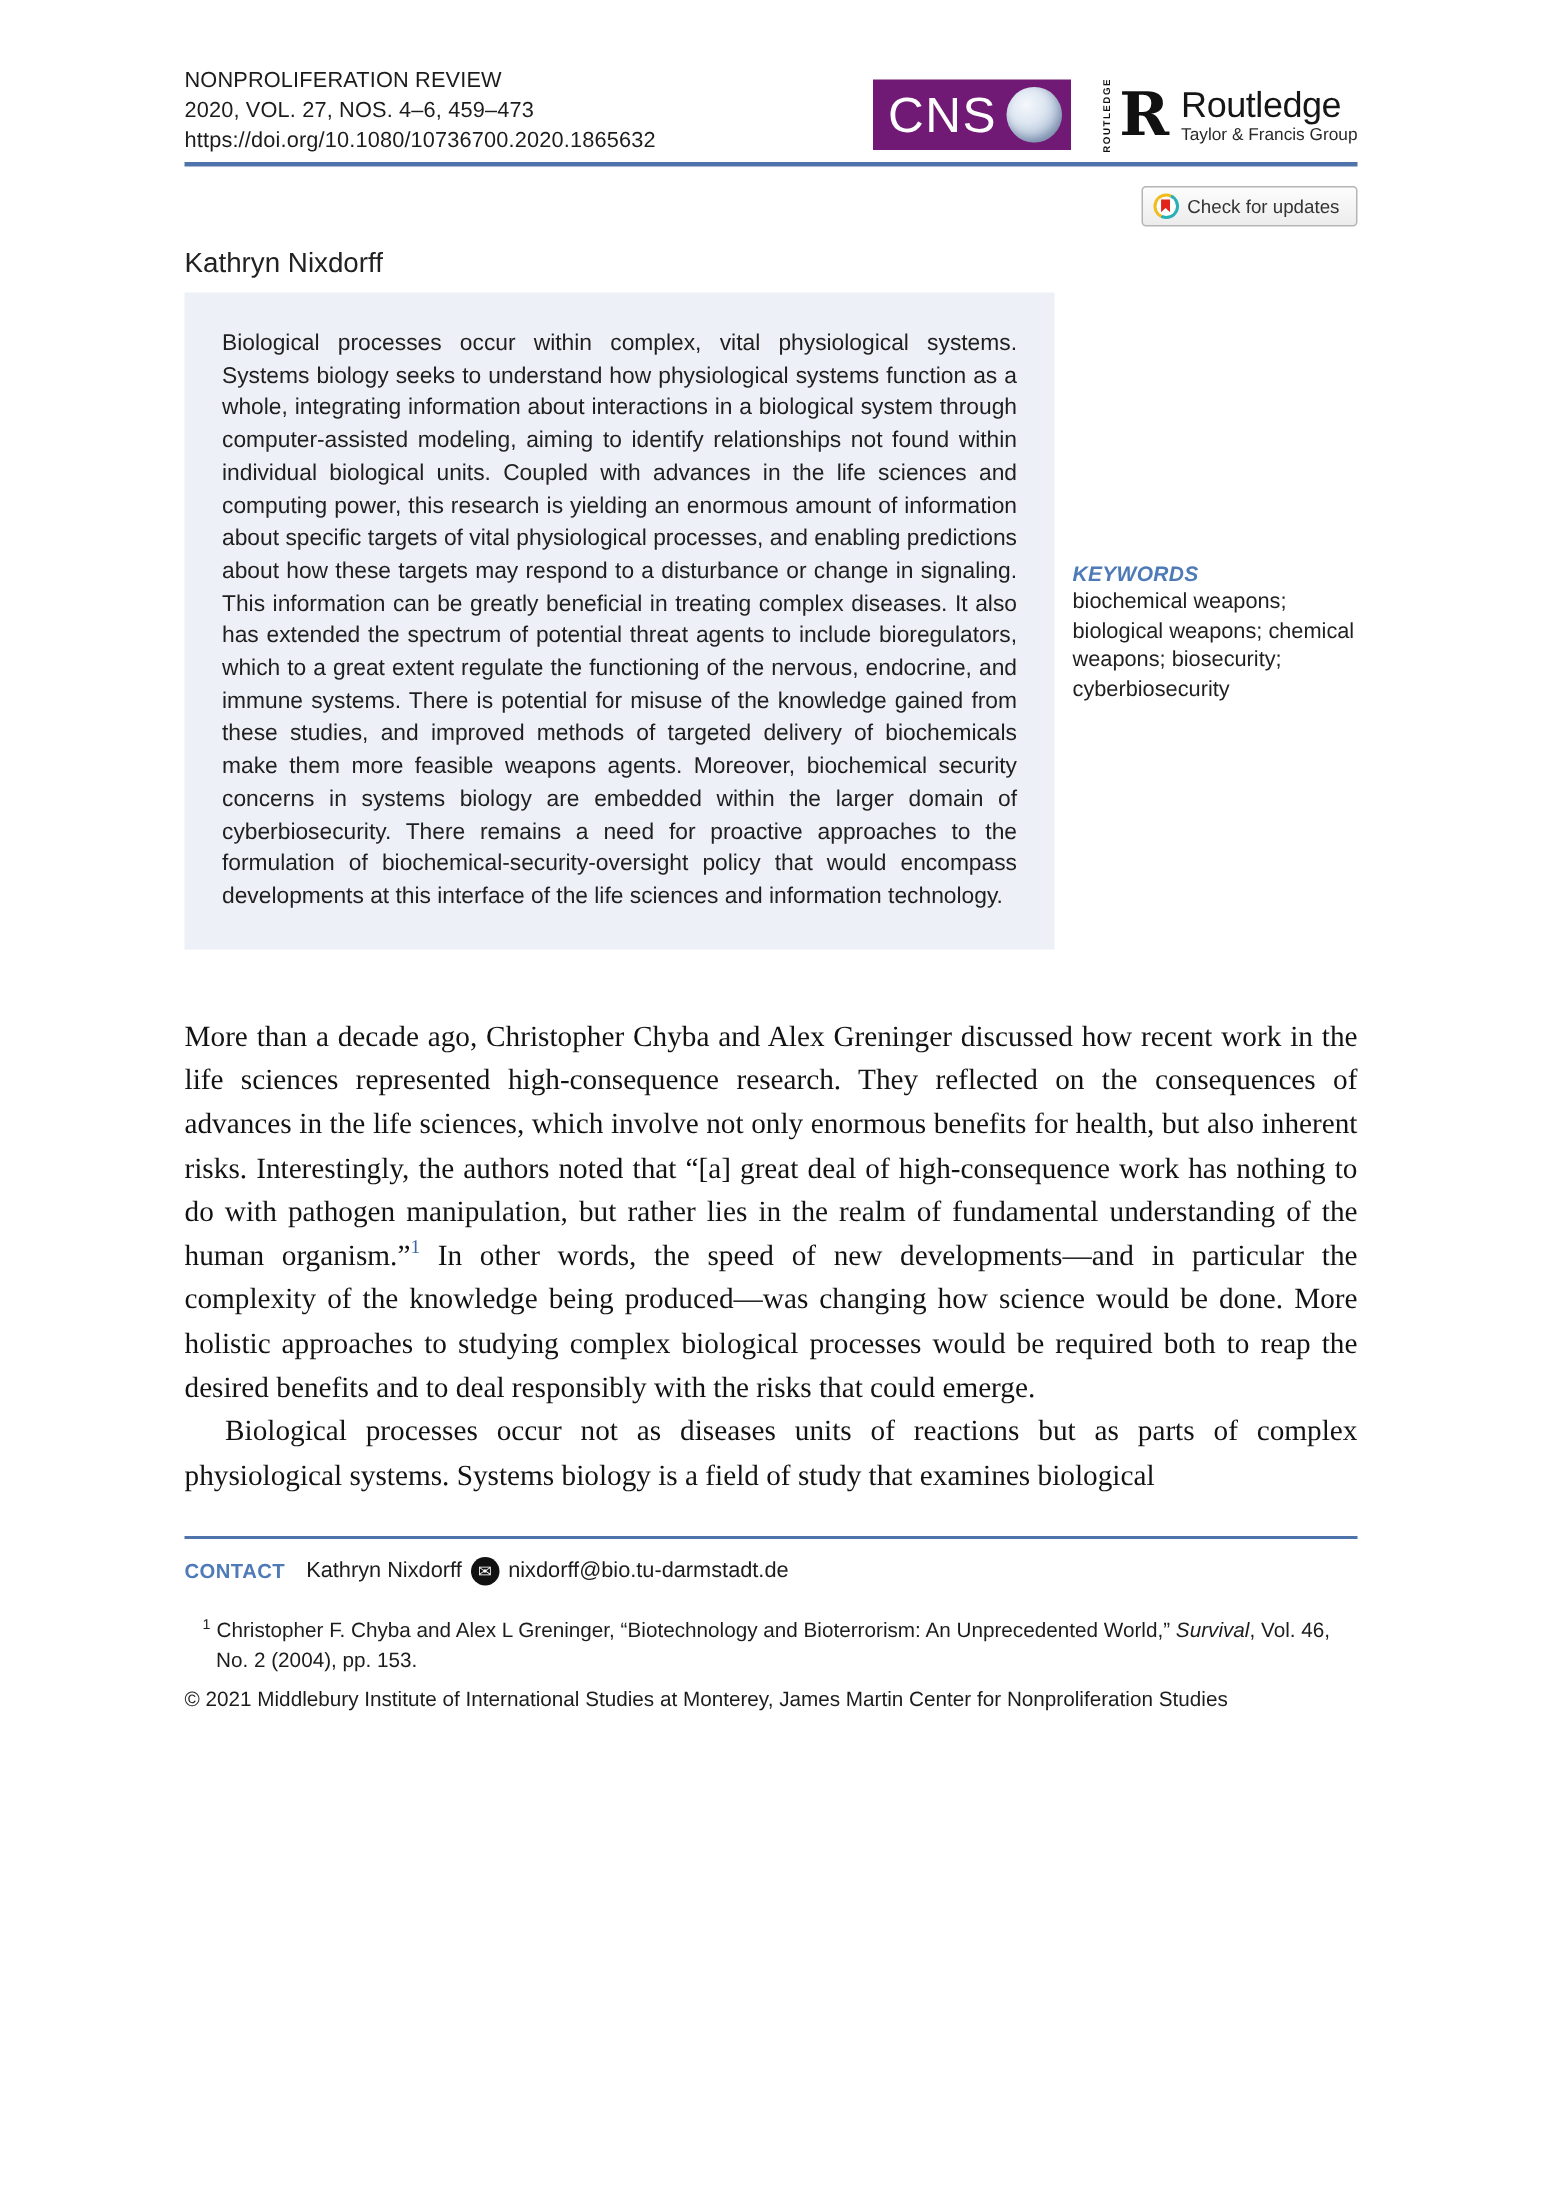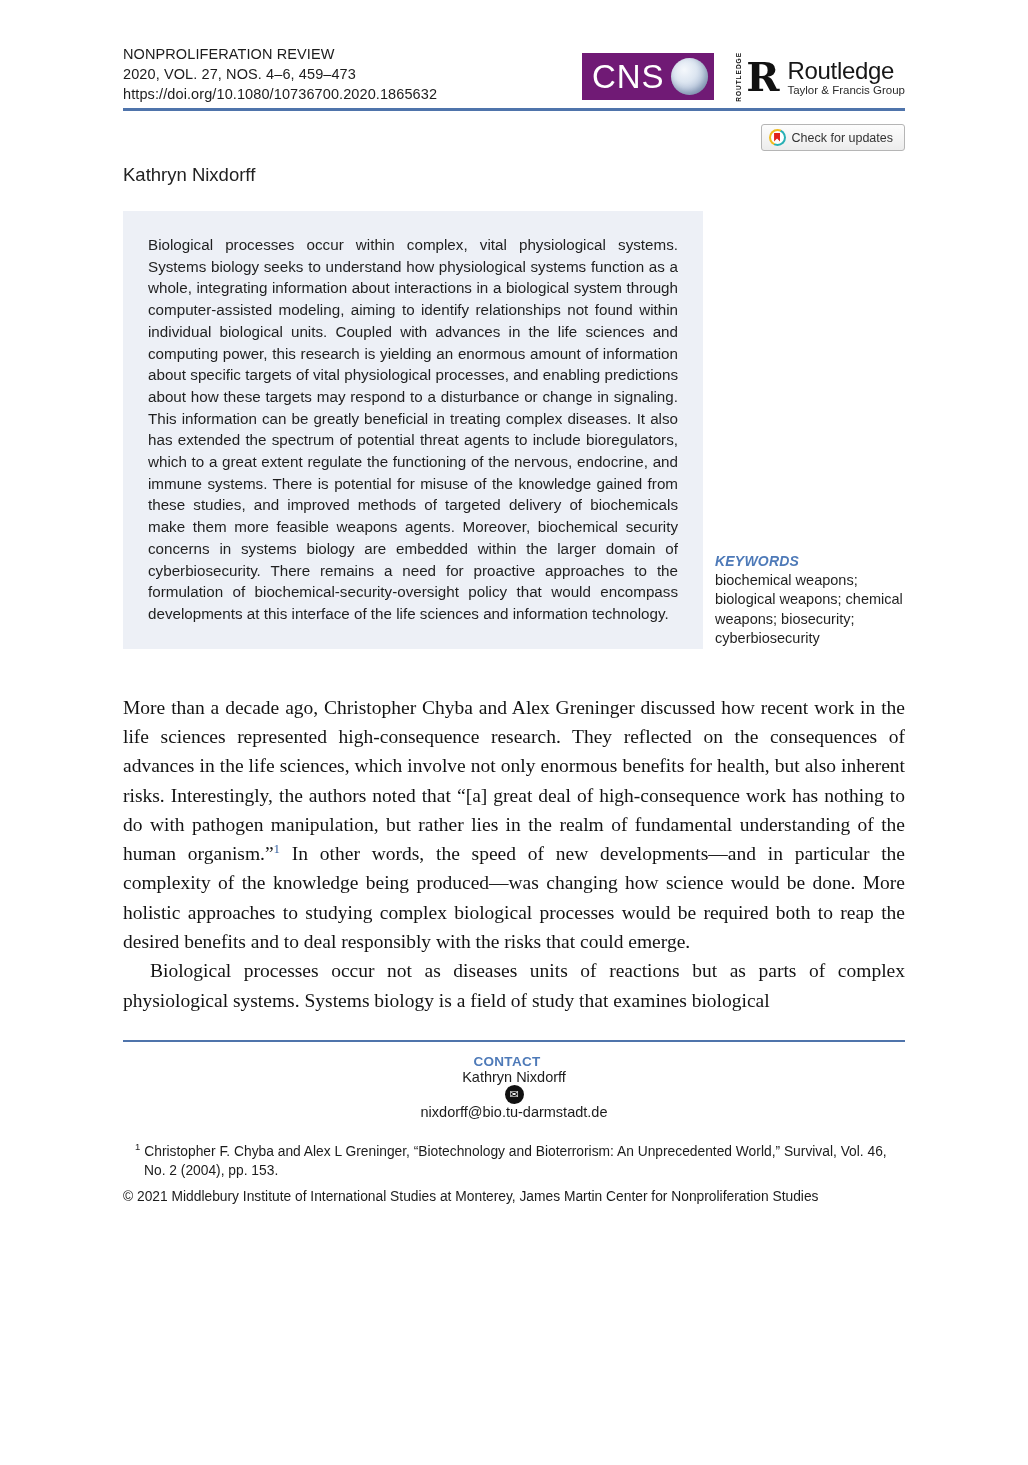--- a/index.html
+++ b/index.html
@@ -41,49 +41,49 @@
   .crossmark::before { content:""; position:absolute; inset:2px; border-radius:50%; background:#fff; }
   .crossmark::after { content:""; position:absolute; left:5.5px; top:3.5px; width:6px; height:9px;
     background:#e2231a; clip-path:polygon(0 0,100% 0,100% 100%,50% 68%,0 100%); }
 
   
   .title { margin-top:21px; font-size:28.5px; font-weight:600; color:#4e7ab8;
     line-height:36px; letter-spacing:-.2px; }
   .author { margin-top:13px; font-size:18.5px; color:#222; }
 
   
-  .abstract-row { display:flex; margin-top:25px; align-items:flex-end; }
+  .abstract-row { display:flex; margin-top:9px; align-items:center; }
   .abstract-box { width:580px; box-sizing:border-box; background:#edf0f6;
     padding:23px 25px 24px 25px; }
   .abstract-text { font-size:15.2px; line-height:21.7px; text-align:justify; color:#1f1f1f; }
   .keywords { margin-left:12px; width:190px; padding-top:17px; }
   .keywords-heading { font-size:14px; font-weight:700; color:#4e7ab8; letter-spacing:.2px;font-style:italic; }
   .keywords-text { font-size:14.5px; line-height:19.5px; color:#1f1f1f; margin-top:2px; }
 
   
   .body-text { margin-top:44px; font-family:"Liberation Serif", serif;
     font-size:19.5px; line-height:29.3px; text-align:justify; color:#131313; }
   .body-text p { margin:0; }
   .body-text p.indent { text-indent:27px; }
   .fn-ref { color:#3c66a4; font-size:13px; vertical-align:super; line-height:0; text-decoration:none; }
 
   
   .footer-rule { height:2px; background:#4f74ab; margin-top:25px; }
-  .contact-line { display:flex; align-items:center; margin-top:12px; font-size:14.5px;flex-direction:column; }
+  .contact-line { display:flex; align-items:center; margin-top:12px; font-size:14.5px; }
   .contact-label { color:#4e7ab8; font-weight:700; font-size:13.5px; letter-spacing:.3px; margin-right:14px; }
   .contact-name { color:#1c1c1c; }
   .mail-icon { display:inline-flex; align-items:center; justify-content:center;
     width:19px; height:19px; border-radius:50%; background:#111; color:#fff;
     font-size:11px; margin:0 6px; }
   .contact-email { color:#1c1c1c; }
 
   .footnote { margin-top:17px; font-size:13.8px; line-height:19px; color:#1c1c1c;
     padding-left:21px; text-indent:-9px; }
   .footnote sup { font-size:9.5px; margin-right:4px; }
-  .footnote .it { }
+  .footnote .it { font-style:italic; }
   .copyright { margin-top:9px; font-size:13.8px; color:#1c1c1c; }
 </style>
 </head>
 <body>
 
 <div class="page">
   <div class="content">
 
     <div class="header-row">
       <div class="journal-info">

